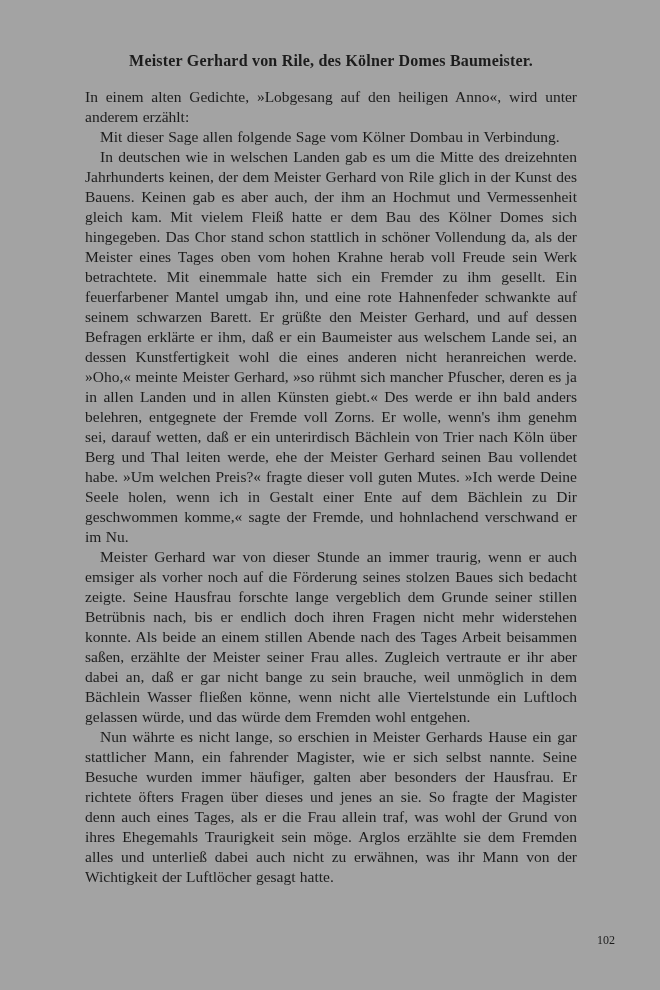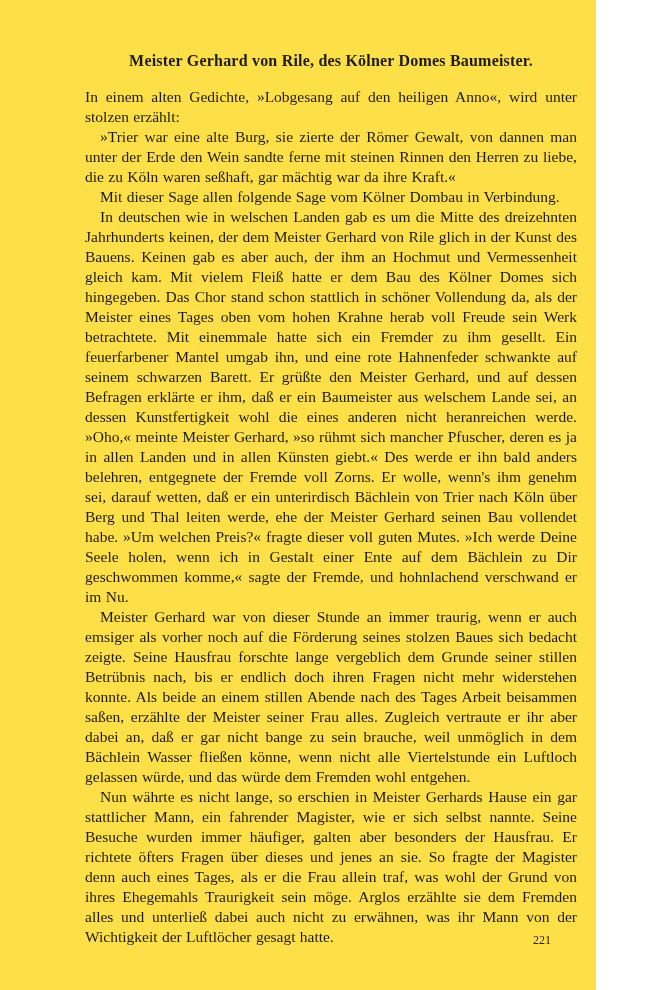--- a/index.html
+++ b/index.html
@@ -2,23 +2,23 @@
 <html lang="de"><head>
 <meta charset="utf-8">
 <style>
   html, body {
     margin: 0;
     padding: 0;
     background: #ffffff;
   }
   .page {
     position: relative;
-    width: 596px;
+    width: 660px;
     height: 990px;
-    background: #fde047;
+    background: #a3a3a3;
     color: #1c1c1c;
     font-family: "Liberation Serif", "DejaVu Serif", serif;
     overflow: hidden;
     box-sizing: border-box;
   }
   .content {
     position: absolute;
     left: 85px;
     top: 52px;
     width: 492px;
@@ -51,22 +51,21 @@
     color: #1c1c1c;
   }
 </style>
 </head>
 <body>
 
 <div class="page">
   <div class="content">
     <h1 class="title">Meister Gerhard von Rile, des Kölner Domes Baumeister.</h1>
     <div class="body-text">
-      <p>In einem alten Gedichte, »Lobgesang auf den heiligen Anno«, wird unter stolzen erzählt:</p>
-      <p class="ind">»Trier war eine alte Burg, sie zierte der Römer Gewalt, von dannen man unter der Erde den Wein sandte ferne mit steinen Rinnen den Herren zu liebe, die zu Köln waren seßhaft, gar mächtig war da ihre Kraft.«</p>
+      <p>In einem alten Gedichte, »Lobgesang auf den heiligen Anno«, wird unter anderem erzählt:</p>
       <p class="ind">Mit dieser Sage allen folgende Sage vom Kölner Dombau in Verbindung.</p>
       <p class="ind">In deutschen wie in welschen Landen gab es um die Mitte des dreizehnten Jahrhunderts keinen, der dem Meister Gerhard von Rile glich in der Kunst des Bauens. Keinen gab es aber auch, der ihm an Hochmut und Vermessenheit gleich kam. Mit vielem Fleiß hatte er dem Bau des Kölner Domes sich hingegeben. Das Chor stand schon stattlich in schöner Vollendung da, als der Meister eines Tages oben vom hohen Krahne herab voll Freude sein Werk betrachtete. Mit einemmale hatte sich ein Fremder zu ihm gesellt. Ein feuerfarbener Mantel umgab ihn, und eine rote Hahnenfeder schwankte auf seinem schwarzen Barett. Er grüßte den Meister Gerhard, und auf dessen Befragen erklärte er ihm, daß er ein Baumeister aus welschem Lande sei, an dessen Kunstfertigkeit wohl die eines anderen nicht heranreichen werde. »Oho,« meinte Meister Gerhard, »so rühmt sich mancher Pfuscher, deren es ja in allen Landen und in allen Künsten giebt.« Des werde er ihn bald anders belehren, entgegnete der Fremde voll Zorns. Er wolle, wenn's ihm genehm sei, darauf wetten, daß er ein unterirdisch Bächlein von Trier nach Köln über Berg und Thal leiten werde, ehe der Meister Gerhard seinen Bau vollendet habe. »Um welchen Preis?« fragte dieser voll guten Mutes. »Ich werde Deine Seele holen, wenn ich in Gestalt einer Ente auf dem Bächlein zu Dir geschwommen komme,« sagte der Fremde, und hohnlachend verschwand er im Nu.</p>
       <p class="ind">Meister Gerhard war von dieser Stunde an immer traurig, wenn er auch emsiger als vorher noch auf die Förderung seines stolzen Baues sich bedacht zeigte. Seine Hausfrau forschte lange vergeblich dem Grunde seiner stillen Betrübnis nach, bis er endlich doch ihren Fragen nicht mehr widerstehen konnte. Als beide an einem stillen Abende nach des Tages Arbeit beisammen saßen, erzählte der Meister seiner Frau alles. Zugleich vertraute er ihr aber dabei an, daß er gar nicht bange zu sein brauche, weil unmöglich in dem Bächlein Wasser fließen könne, wenn nicht alle Viertelstunde ein Luftloch gelassen würde, und das würde dem Fremden wohl entgehen.</p>
       <p class="ind">Nun währte es nicht lange, so erschien in Meister Gerhards Hause ein gar stattlicher Mann, ein fahrender Magister, wie er sich selbst nannte. Seine Besuche wurden immer häufiger, galten aber besonders der Hausfrau. Er richtete öfters Fragen über dieses und jenes an sie. So fragte der Magister denn auch eines Tages, als er die Frau allein traf, was wohl der Grund von ihres Ehegemahls Traurigkeit sein möge. Arglos erzählte sie dem Fremden alles und unterließ dabei auch nicht zu erwähnen, was ihr Mann von der Wichtigkeit der Luftlöcher gesagt hatte.</p>
     </div>
   </div>
-  <div class="page-number">221</div>
+  <div class="page-number">102</div>
 </div>
 
 </body></html>

